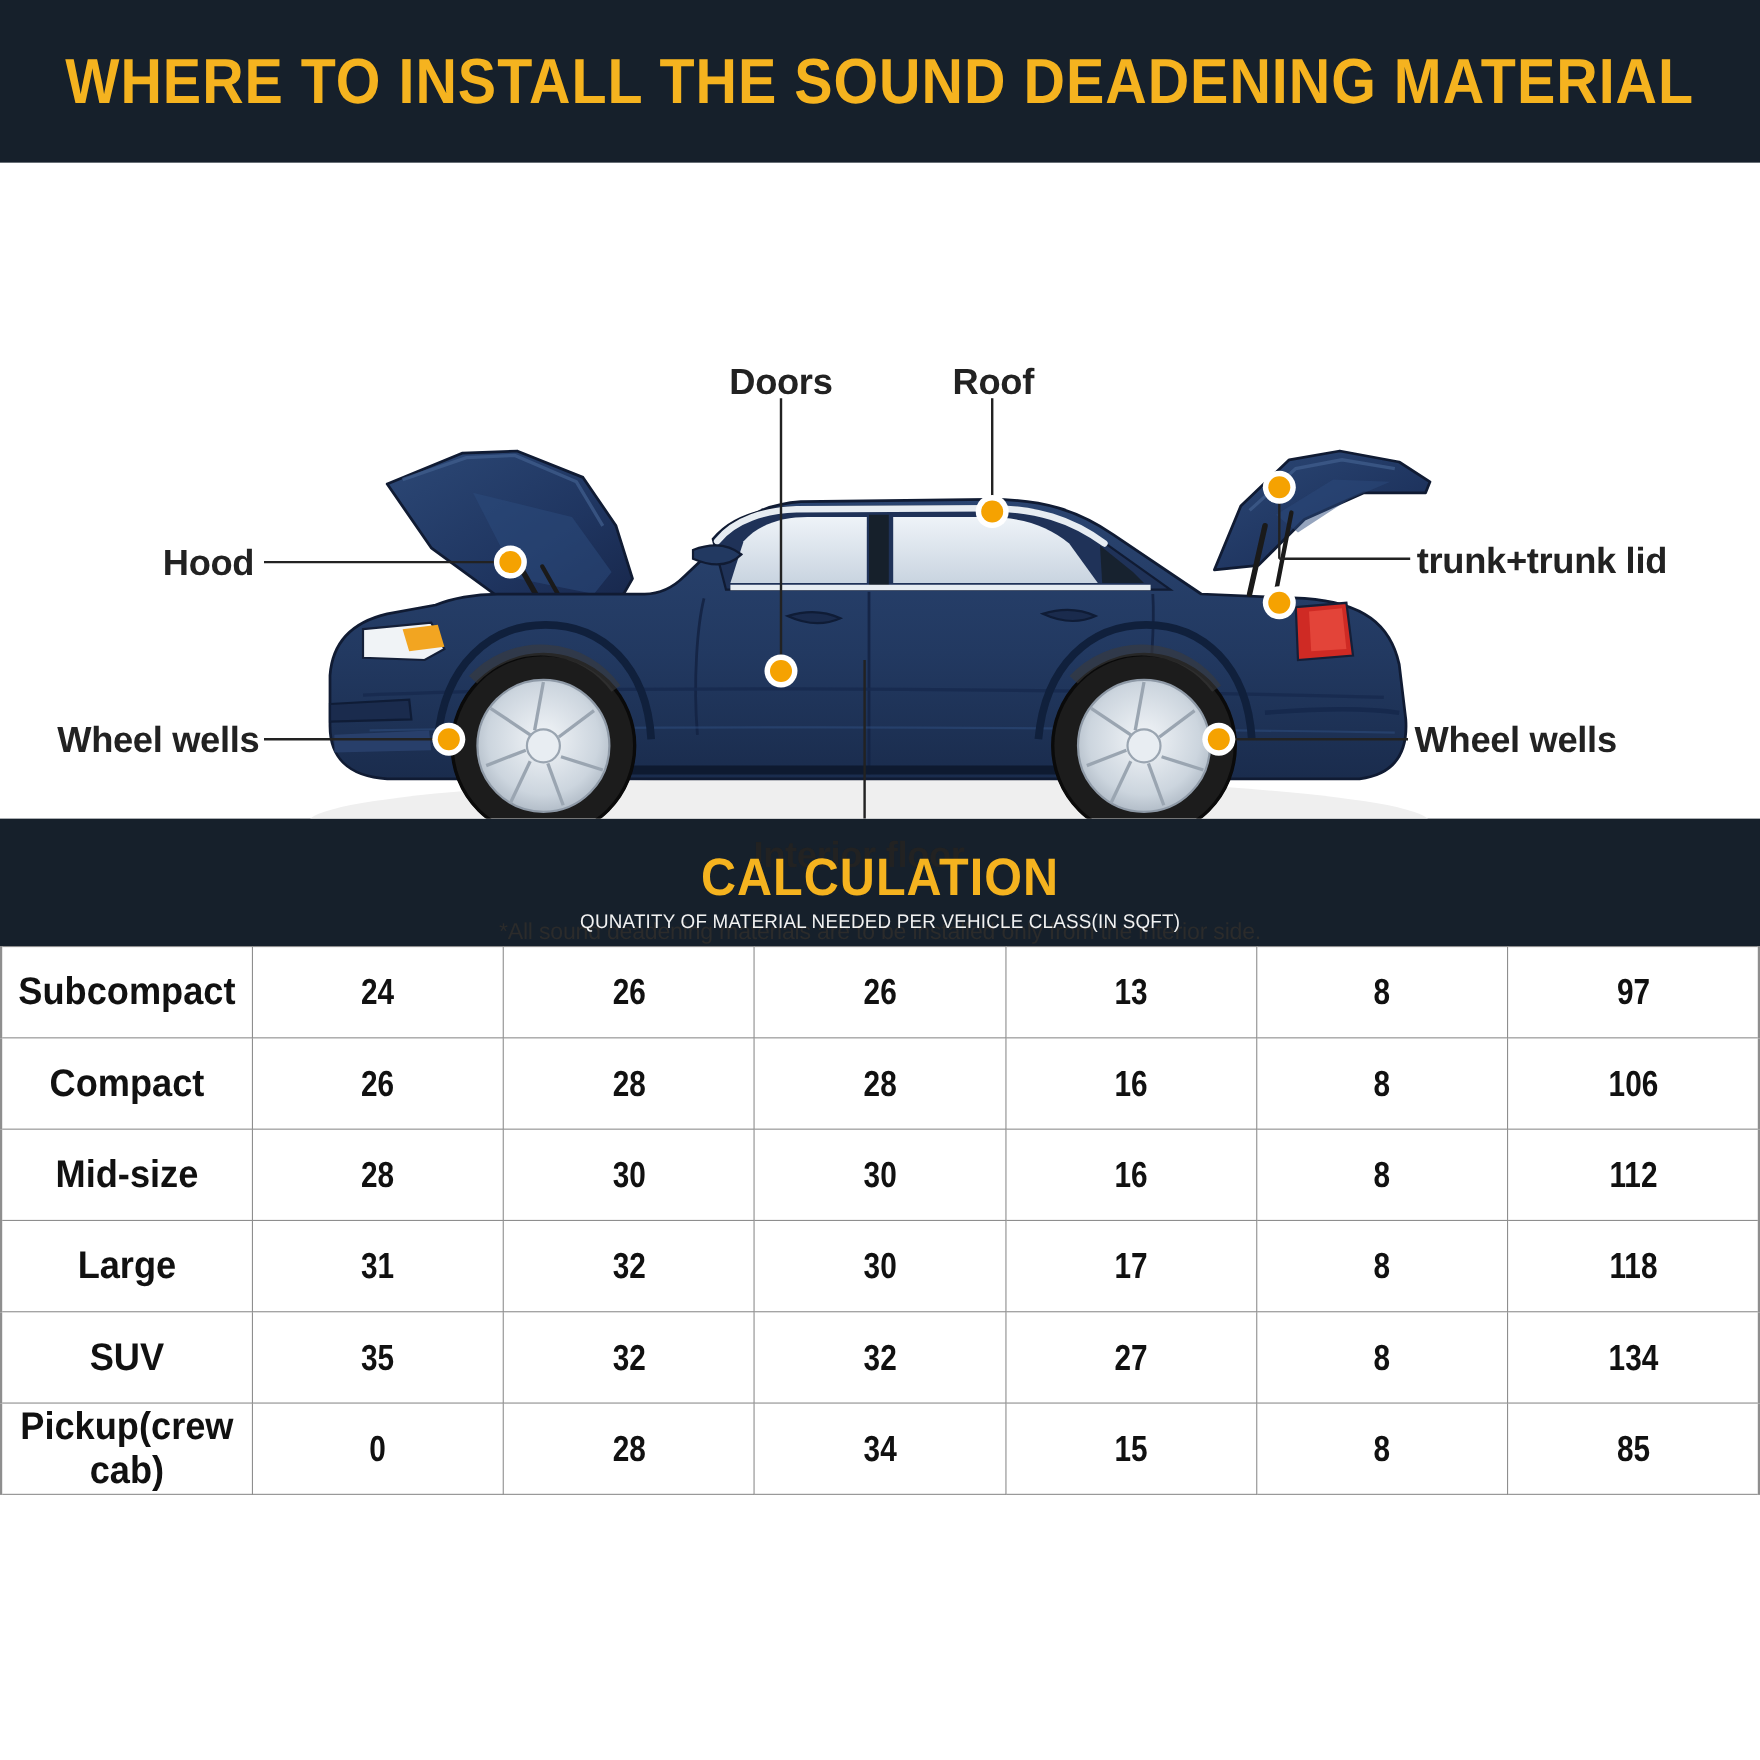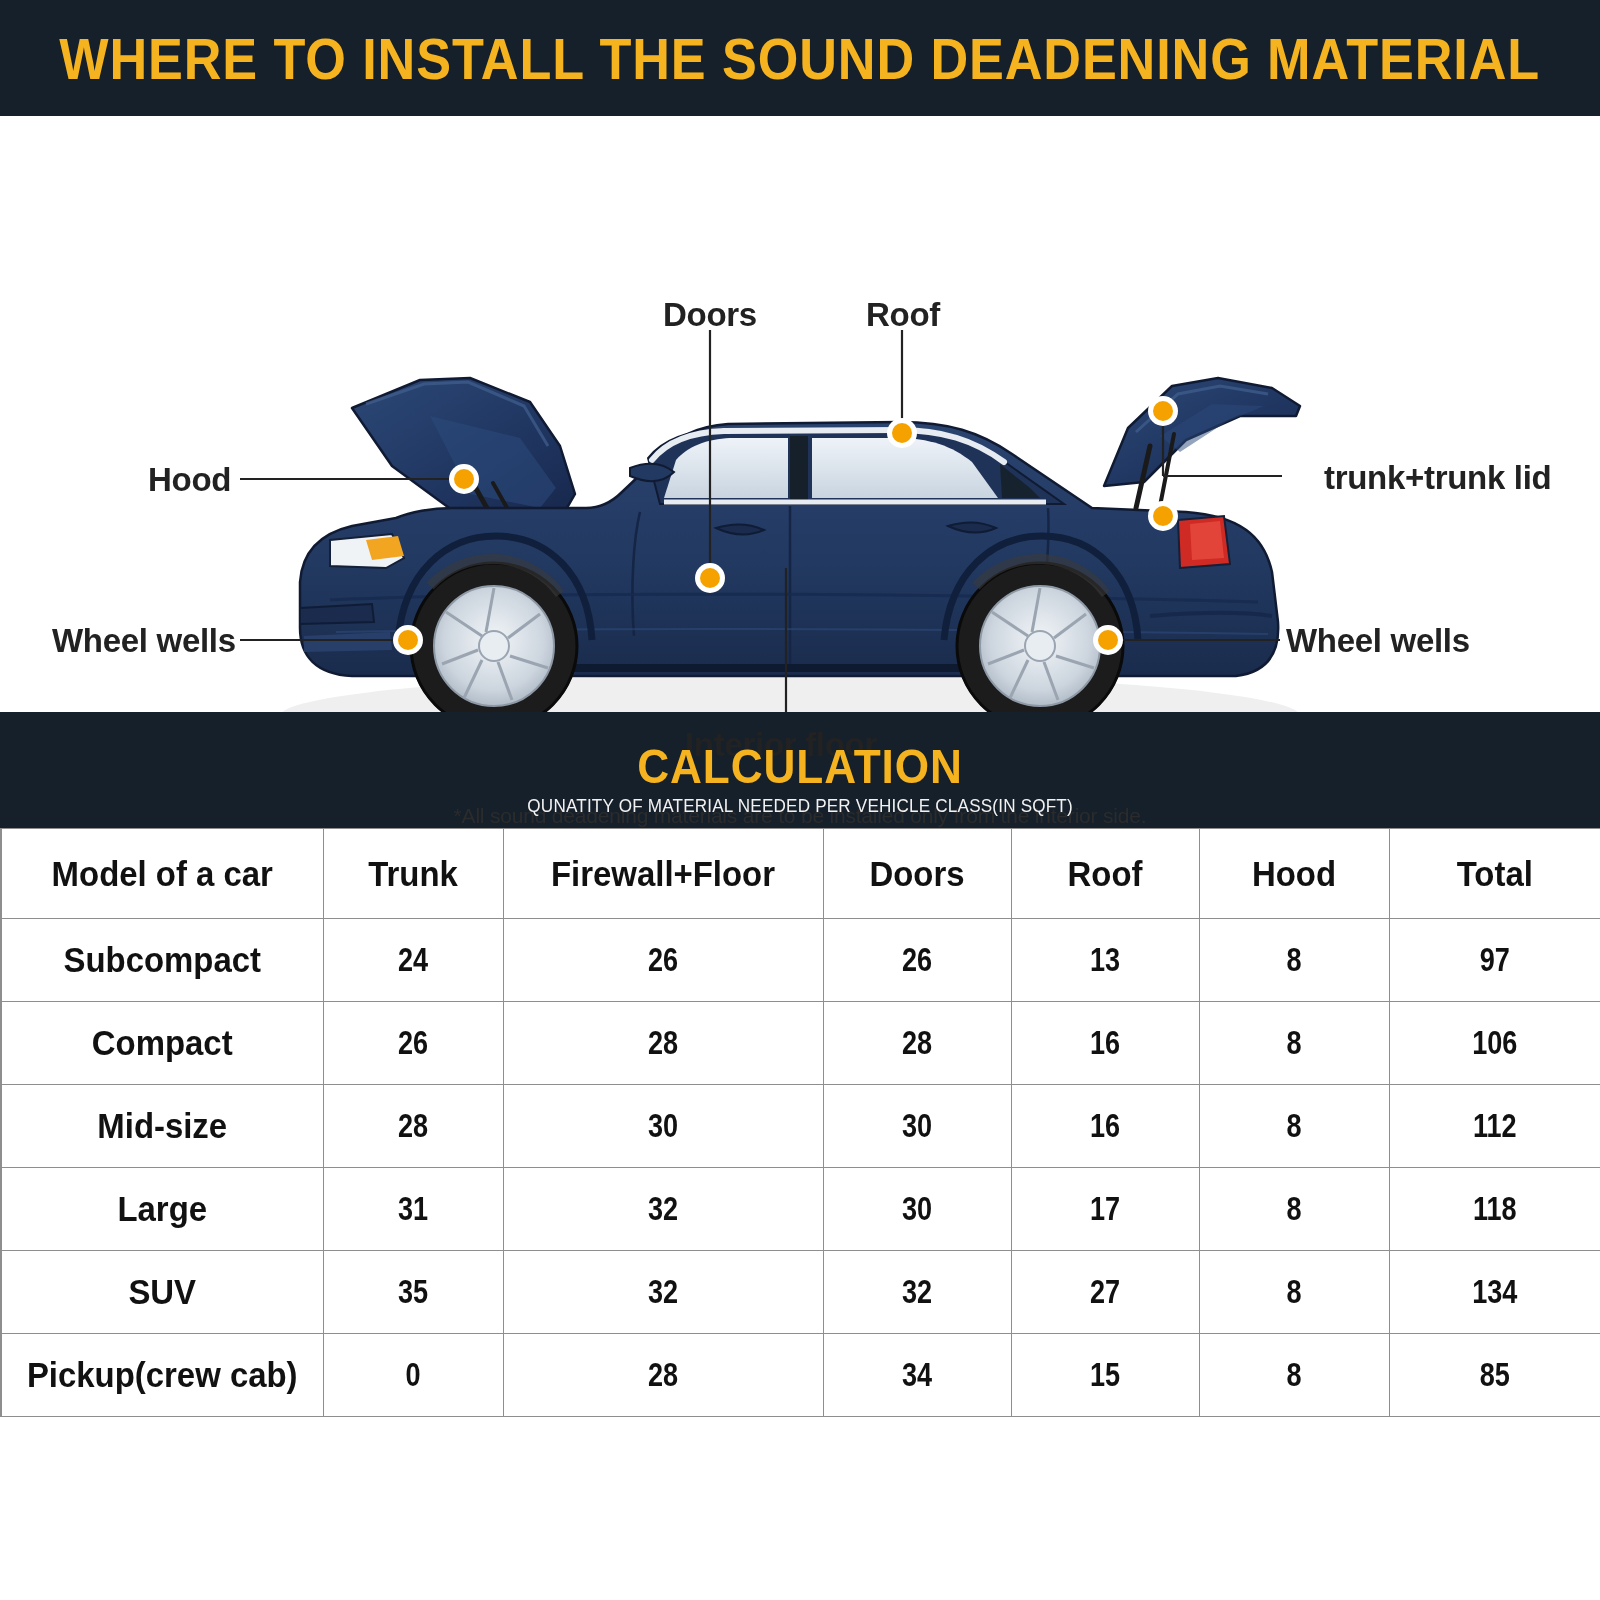--- a/index.html
+++ b/index.html
@@ -13,21 +13,21 @@
 
   
   .banner {
     background:#16202b;
     width:100%;
     display:flex;
     flex-direction:column;
     align-items:center;
     justify-content:center;
   }
-  #top-banner { height:116px; }
+  #top-banner { height:148px; }
   #top-banner .banner-title {
     color:#f5b31f;
     font-size:58px;
     font-weight:bold;
     letter-spacing:1px;
     transform:scaleX(0.9);
     white-space:nowrap;
     font-family:"Liberation Sans", sans-serif;
   }
   #calc-banner { height:116px; padding-top:19px; }
@@ -295,44 +295,35 @@
       <g>
         <circle cx="1108" cy="524" r="15" fill="#ffffff"></circle>
         <circle cx="1108" cy="524" r="10" fill="#f5a201"></circle>
       </g>
     </g>
   </svg>
 
   <div class="dlabel" style="left:663px; top:180px;">Doors</div>
   <div class="dlabel" style="left:866px; top:180px;">Roof</div>
   <div class="dlabel" style="left:148px; top:345px;">Hood</div>
-  <div class="dlabel" style="left:1324px; top:343px;">trunk+trunk lid</div>
+  <div class="dlabel" style="left:1288px; top:343px;">trunk+trunk lid</div>
   <div class="dlabel" style="left:52px;  top:506px;">Wheel wells</div>
   <div class="dlabel" style="left:1286px; top:506px;">Wheel wells</div>
   <div class="dlabel" style="left:685px; top:610px;">Interior floor</div>
 
   <div class="footnote" style="top:672px;margin-top:16px;">*All sound deadening materials are to be installed only from the interior side.</div>
 </div>
 
 <div class="banner" id="calc-banner">
   <div class="banner-title">CALCULATION</div>
   <div class="banner-sub">QUNATITY OF MATERIAL NEEDED PER VEHICLE CLASS(IN SQFT)</div>
 </div>
 
 <table id="calc-table">
   <tbody id="calc-table-body">
-      <tr class="header-row">
-        <td style="width: 322px;">Model of a car</td>
-        <td style="width: 180px;">Trunk</td>
-        <td style="width: 320px;">Firewall+Floor</td>
-        <td style="width: 188px;">Doors</td>
-        <td style="width: 188px;">Roof</td>
-        <td style="width: 190px;">Hood</td>
-        <td style="width: 212px;">Total</td>
-      </tr>
       <tr>
         <td class="model-cell">Subcompact</td>
         <td class="num-cell">24</td>
         <td class="num-cell">26</td>
         <td class="num-cell">26</td>
         <td class="num-cell">13</td>
         <td class="num-cell">8</td>
         <td class="num-cell">97</td>
       </tr>
       <tr>

